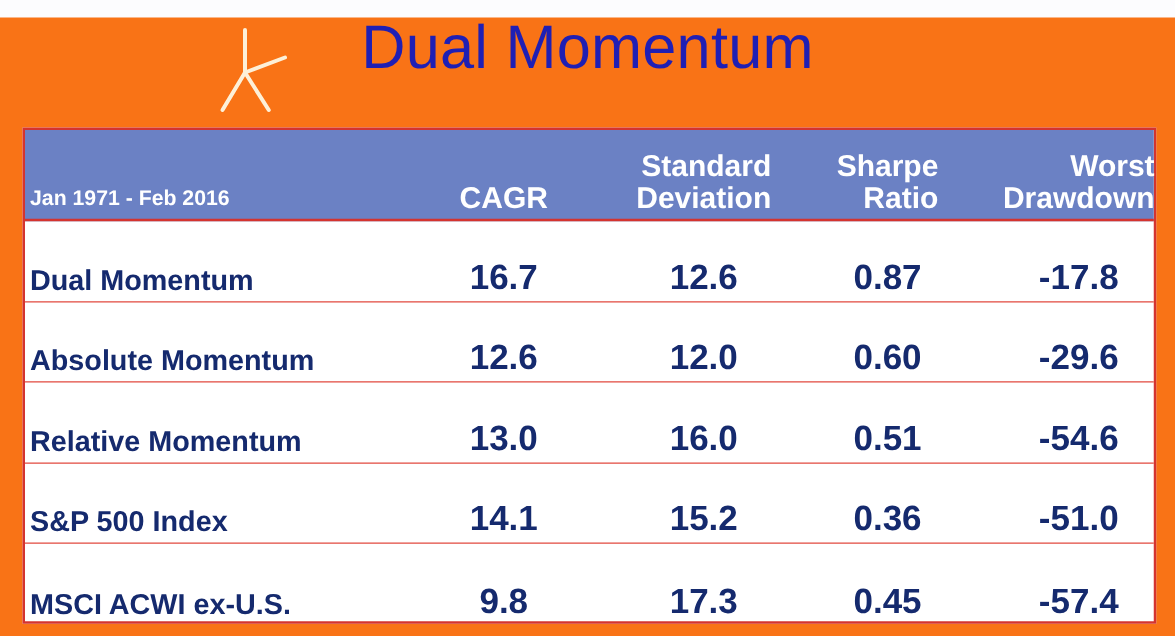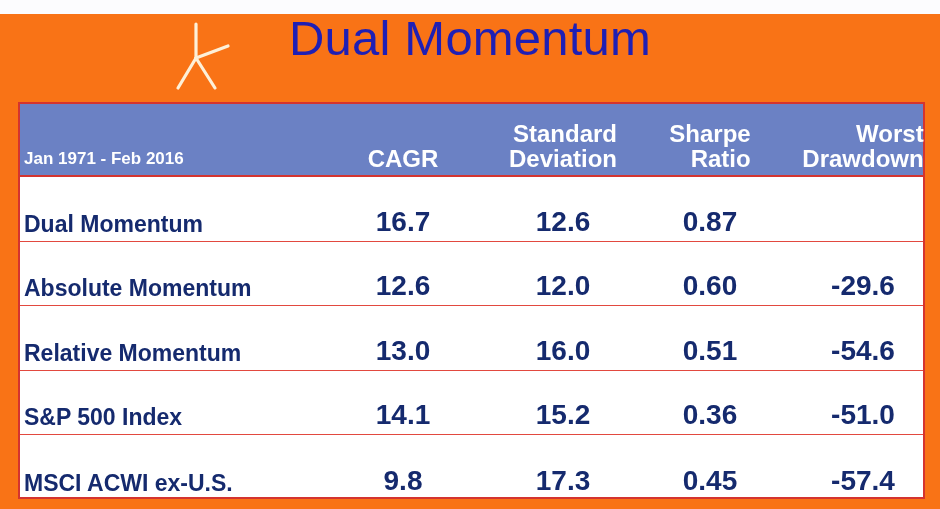--- a/index.html
+++ b/index.html
@@ -145,20 +145,21 @@
 Ratio</div>
       <div class="hcell" style="left:843px; transform:translateX(-50%);">Worst
 Drawdown</div>
     </div>
 
     <div class="trow">
       <div class="cell label">Dual Momentum</div>
       <div class="cell val" style="left:383px;">16.7</div>
       <div class="cell val" style="left:543px;">12.6</div>
       <div class="cell val" style="left:690px;">0.87</div>
+      <div class="cell val" style="left:843px;">-17.8</div>
     </div>
 
     <div class="trow">
       <div class="cell label">Absolute Momentum</div>
       <div class="cell val" style="left:383px;">12.6</div>
       <div class="cell val" style="left:543px;margin-top:32px;">12.0</div>
       <div class="cell val" style="left:690px;">0.60</div>
       <div class="cell val" style="left:843px;">-29.6</div>
     </div>
 

